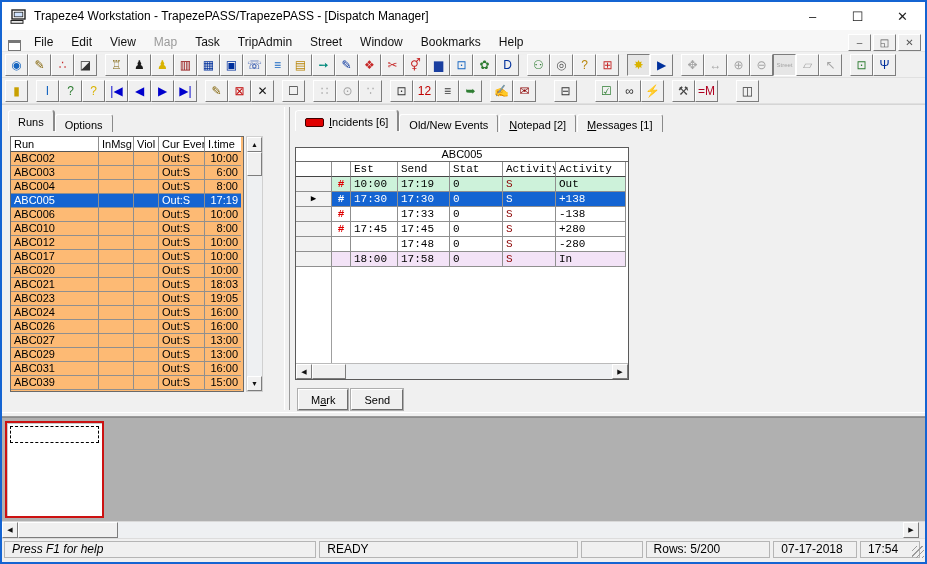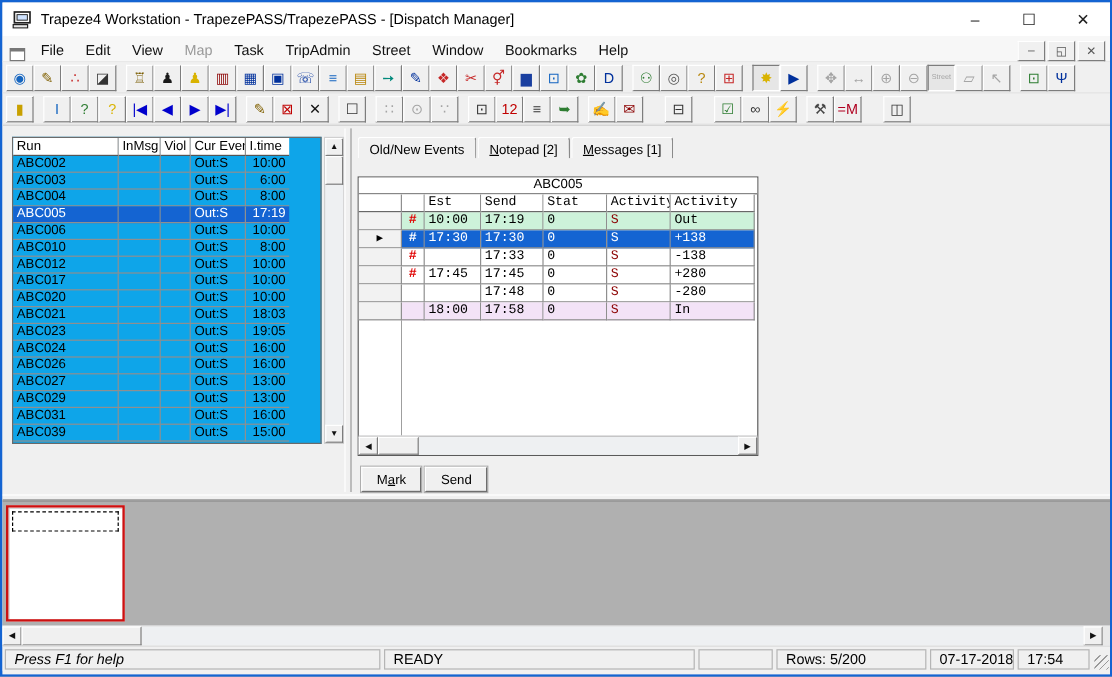--- a/index.html
+++ b/index.html
@@ -41,21 +41,21 @@
   
   .tabs{ display:flex; align-items:flex-end; height:22px; padding-left:2px; }
   .tab{ height:18px; padding:2px 9px 0 9px; font-size:11px; background:#f0f0f0; border:1px solid #8a8a8a; border-bottom:none; border-top-color:#ffffff; border-left-color:#ffffff; border-radius:3px 3px 0 0; margin-right:1px; position:relative; top:1px; white-space:nowrap; display:flex; align-items:center; }
   .tab.active{ height:21px; top:0; z-index:2; box-shadow:1px 0 0 #8a8a8a; }
   .u{ text-decoration:underline; }
   .tabled{ display:none; }
   .tabled.led{ display:inline-block; width:19px; height:9px; background:#e00000; border:1px solid #3f0000; border-radius:2px; margin-right:5px; }
 
   
   .ltable-wrap{ display:flex; margin-top:5px; margin-left:4px; }
-  .ltable{ width:258px; border:1px solid #6a6a6a; background:#0ea5e9; font-size:11px; }
+  .ltable{ width:234px; border:1px solid #6a6a6a; background:#fdba74; font-size:11px; }
   .lrow{ display:grid; grid-template-columns:88px 35px 25px 46px 36px; }
   .lrow > span{ height:14px; line-height:13px; padding:0 3px; border-right:1px solid #8f8f8f; border-bottom:1px solid #8f8f8f; overflow:hidden; white-space:nowrap; }
   .lrow > span:last-child{ border-right:none; text-align:right; }
   .lrow.lhead > span{ height:15px; line-height:14px; background:#fff; border-bottom:1px solid #555; text-align:left; }
   .lrow.selected > span{ background:#1464d2; color:#fff; }
 
   
   .vscroll{ width:17px; height:256px; background:#eef0f2; border:1px solid #d0d0d0; display:flex; flex-direction:column; margin-left:2px; }
   .sb-btn{ flex:0 0 15px; width:100%; background:#f0f0f0; border:1px solid; border-color:#fff #7d7d7d #7d7d7d #fff; font-size:7px; color:#111; display:flex; align-items:center; justify-content:center; padding:0; }
   .sb-thumb-v{ flex:0 0 24px; background:#f0f0f0; border:1px solid; border-color:#fff #7d7d7d #7d7d7d #fff; }
@@ -409,20 +409,30 @@
       </button>
 
       <button class="tb-btn gap wide">
         <span class="glyph" style="color: rgb(51, 51, 51);">◫</span>
       </button>
     </div>
 
   <div class="main">
 
     <div class="left-panel">
+      <div class="tabs">
+
+          <div class="tab active">
+            <span>Runs</span>
+          </div>
+
+          <div class="tab">
+            <span>Options</span>
+          </div>
+        </div>
       <div class="ltable-wrap">
         <div class="ltable">
           <div class="lrow lhead">
 
               <span>Run</span>
 
               <span>InMsg</span>
 
               <span>Viol</span>
 
@@ -576,20 +586,24 @@
           <button class="sb-btn">▼</button>
         </div>
       </div>
     </div>
 
     <div class="vsplit"></div>
 
     <div class="right-panel">
       <div class="tabs">
 
+          <div class="tab active">
+            <span class="tabled led"></span>
+            <span><span></span><span class="u">I</span><span>ncidents [6]</span></span>
+          </div>
 
           <div class="tab">
 
             <span><span>Old/New Events</span><span class="u"></span><span></span></span>
           </div>
 
           <div class="tab">
 
             <span><span></span><span class="u">N</span><span>otepad [2]</span></span>
           </div>
@@ -710,18 +724,18 @@
     <div class="sb-fill"></div>
     <button class="sb-btn">▶</button>
     <div class="scroll-corner"></div>
   </div>
 
   <div class="statusbar">
     <span class="sb-cell" style="width:313px;font-style:italic;">Press F1 for help</span>
     <span class="sb-cell" style="width:259px;">READY</span>
     <span class="sb-cell" style="width:62px;"></span>
     <span class="sb-cell" style="width:125px;">Rows: 5/200</span>
-    <span class="sb-cell" style="width:70px;text-align:center;">07-17-2018</span>
+    <span class="sb-cell" style="width:84px;">07-17-2018</span>
     <span class="sb-cell" style="width:60px;">17:54</span>
     <span class="grip"></span>
   </div>
 
 </div>
 
 </body></html>

